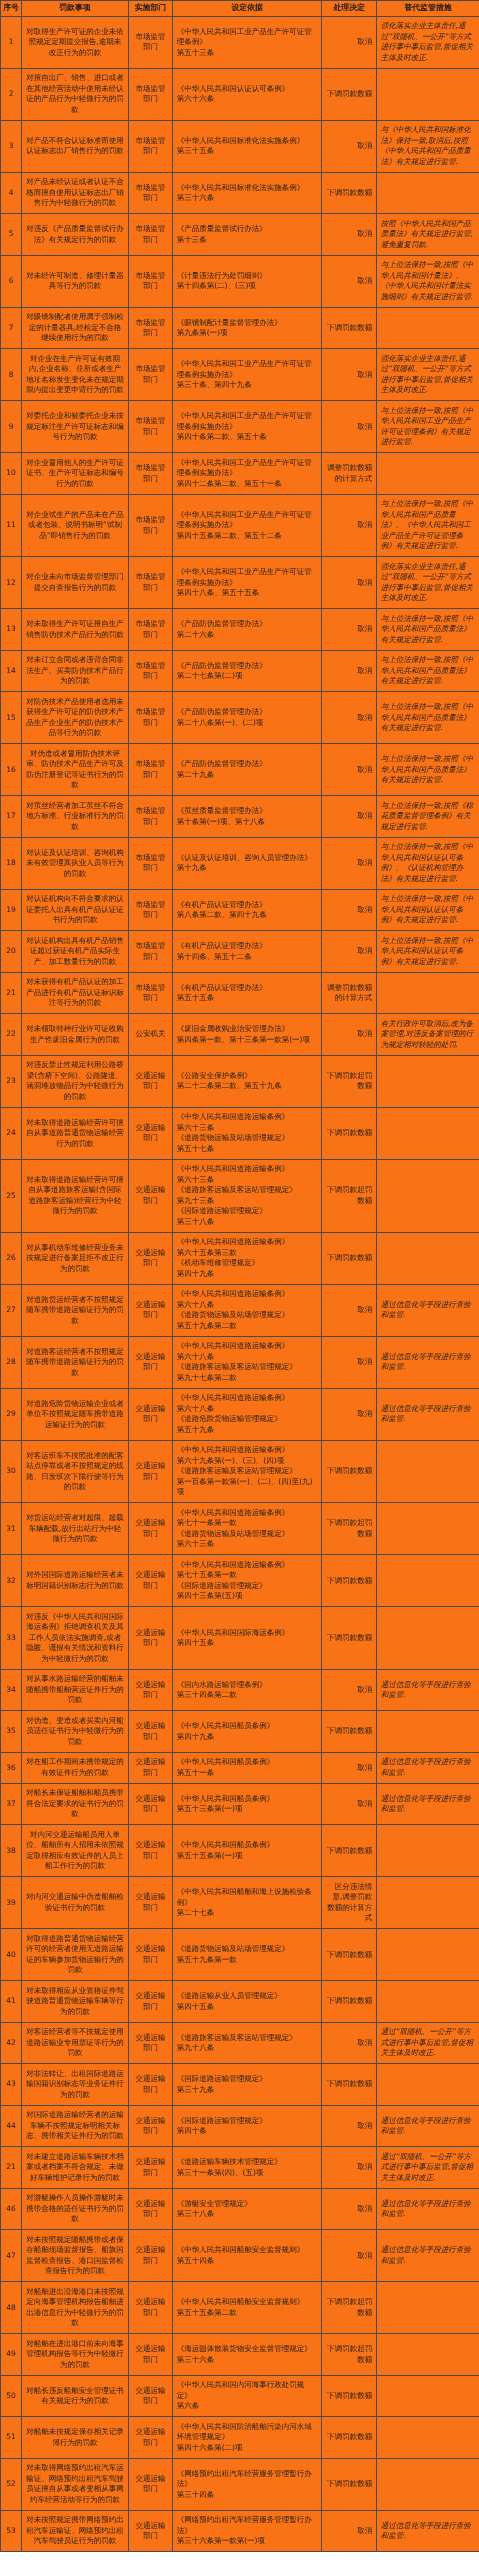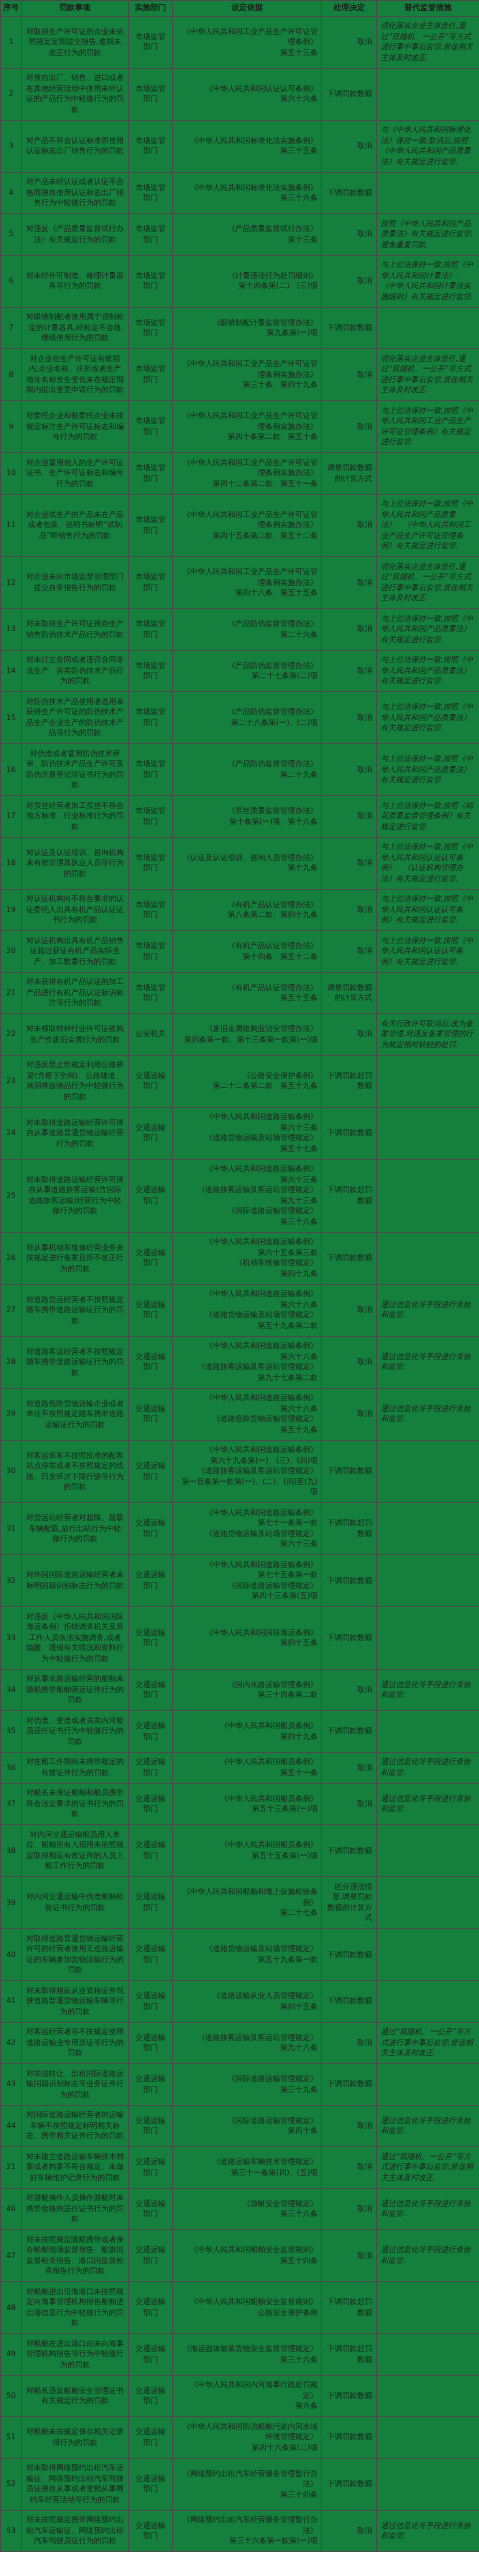--- a/index.html
+++ b/index.html
@@ -1,26 +1,26 @@
 <!DOCTYPE html>
 <html style="font-size:12px"><head>
 <meta charset="utf-8">
 <style>
   html,body{margin:0;padding:0;background:#fff;}
   body{width:480px;font-family:"DejaVu Sans","Liberation Sans",sans-serif;color:#1c1c1c;}
-  table{width:480px;border-collapse:collapse;table-layout:fixed;background:#15803d;}
+  table{width:480px;border-collapse:collapse;table-layout:fixed;background:#f97316;}
   col.c-no{width:4.4%;} col.c-item{width:22.3%;} col.c-dept{width:9.2%;}
   col.c-basis{width:31.2%;} col.c-dec{width:11.4%;} col.c-meas{width:21.5%;}
   th,td{border:0.7px solid #4a4a4a;font-size:7.5px;line-height:10.5px;vertical-align:middle;
         padding:4.5px 3.7px;word-break:break-all;}
   th{font-weight:bold;padding:2.2px 1.5px;text-align:center;font-size:7.9px;}
   td.no{text-align:center;}
   td.item{text-align:center;}
   td.dept{text-align:center;}
-  td.basis{text-align:right;}
+  td.basis{text-align:left;}
   td.basis .bline{display:block;}
   td.dec{text-align:right;margin-left:35px;}
   td.meas{text-align:left;font-style:italic;}
 </style>
 </head>
 <body>
 
 <table>
   <colgroup>
     <col class="c-no">
@@ -577,21 +577,21 @@
         </td>
         <td class="dec">取消</td>
         <td class="meas">通过信息化等手段进行查验和监管.</td>
       </tr>
       <tr>
         <td class="no">48</td>
         <td class="item">对船舶进出沿海港口未按照规定向海事管理机构报告船舶进出港信息行为中轻微行为的罚款</td>
         <td class="dept">交通运输部门</td>
         <td class="basis">
           <span class="bline">《中华人民共和国船舶安全监督规则》</span>
-          <span class="bline">公路安全保护条例</span>
+          <span class="bline">第五十五条第二款</span>
         </td>
         <td class="dec">下调罚款起罚数额</td>
         <td class="meas"></td>
       </tr>
       <tr>
         <td class="no">49</td>
         <td class="item">对船舶在进出港口前未向海事管理机构报告等行为中轻微行为的罚款</td>
         <td class="dept">交通运输部门</td>
         <td class="basis">
           <span class="bline">《海运固体散装货物安全监督管理规定》</span>

